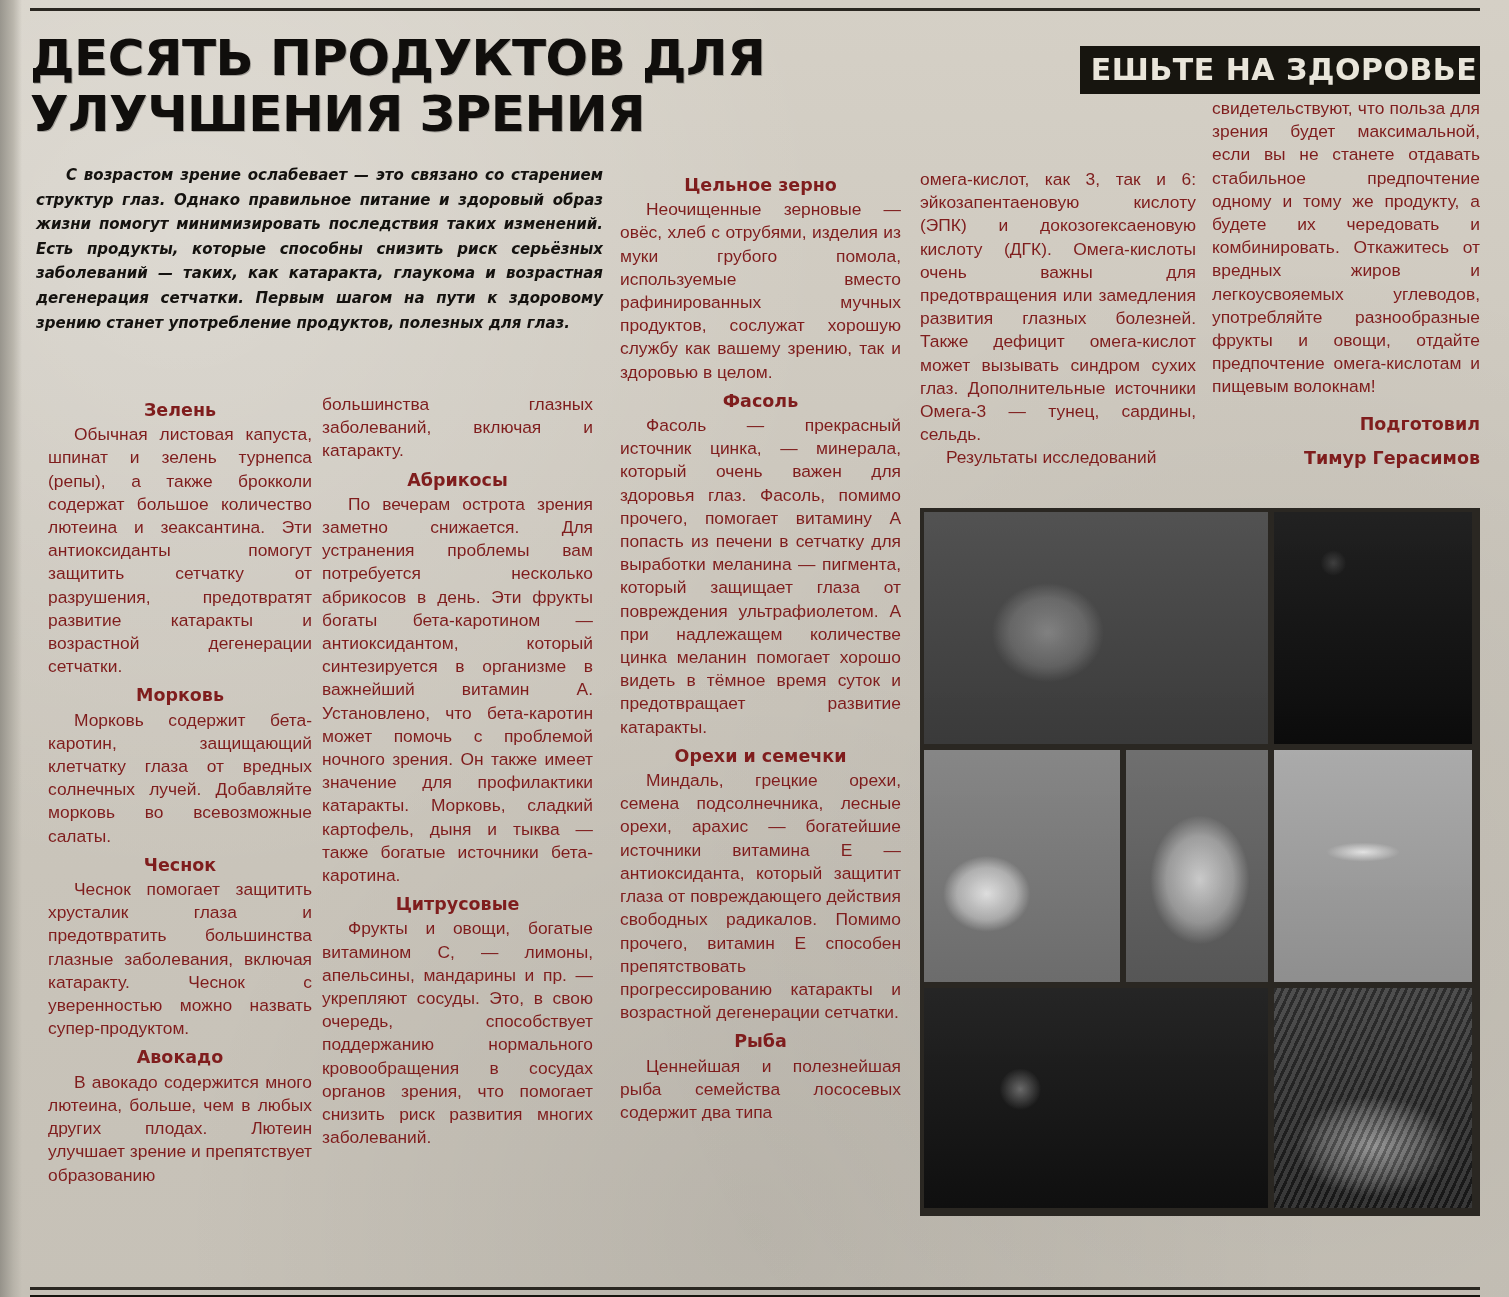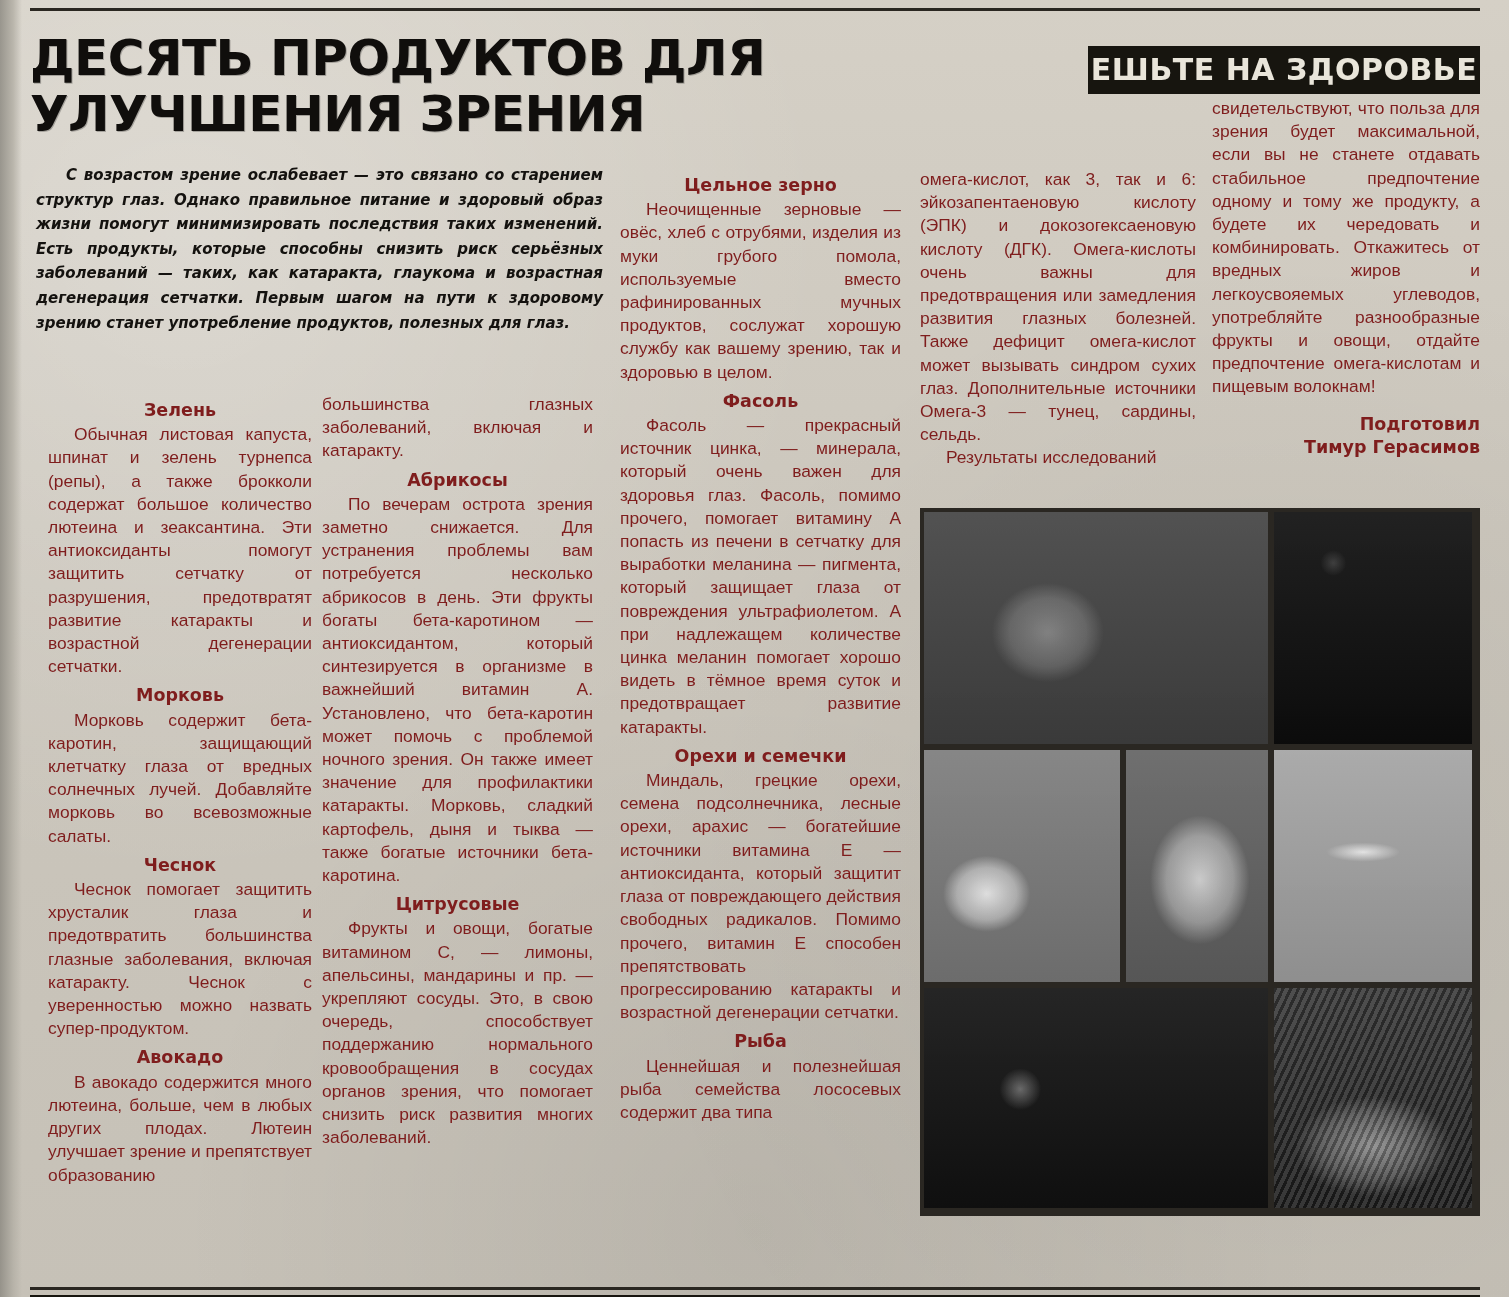--- a/index.html
+++ b/index.html
@@ -63,20 +63,21 @@
     width: 392px;
     height: 48px;
     background: #17150f;
     color: #e9e5da;
     font-family: "DejaVu Sans", sans-serif;
     font-weight: bold;
     font-size: 30px;
     line-height: 48px;
     text-align: center;
     letter-spacing: 0.5px;
+    padding-left: 8px;
   }
   .rule-top {
     position: absolute;
     left: 30px;
     top: 8px;
     width: 1450px;
     height: 3px;
     background: #2a2721;
   }
 
@@ -122,21 +123,21 @@
   .col5 { left: 1212px; top: 97px; width: 268px; }
 
   .sign {
     margin-top: 14px;
     text-align: right;
     font-weight: bold;
     font-family: "DejaVu Sans", sans-serif;
     font-size: 17.5px;
     line-height: 23px;
   }
-  .sign div { text-indent: 0; }
+  .sign div { text-indent: 0; margin-top: 11px; }
 
   
   .photos {
     position: absolute;
     left: 920px;
     top: 508px;
     width: 560px;
     height: 708px;
     background: #2a2722;
     padding: 4px;

